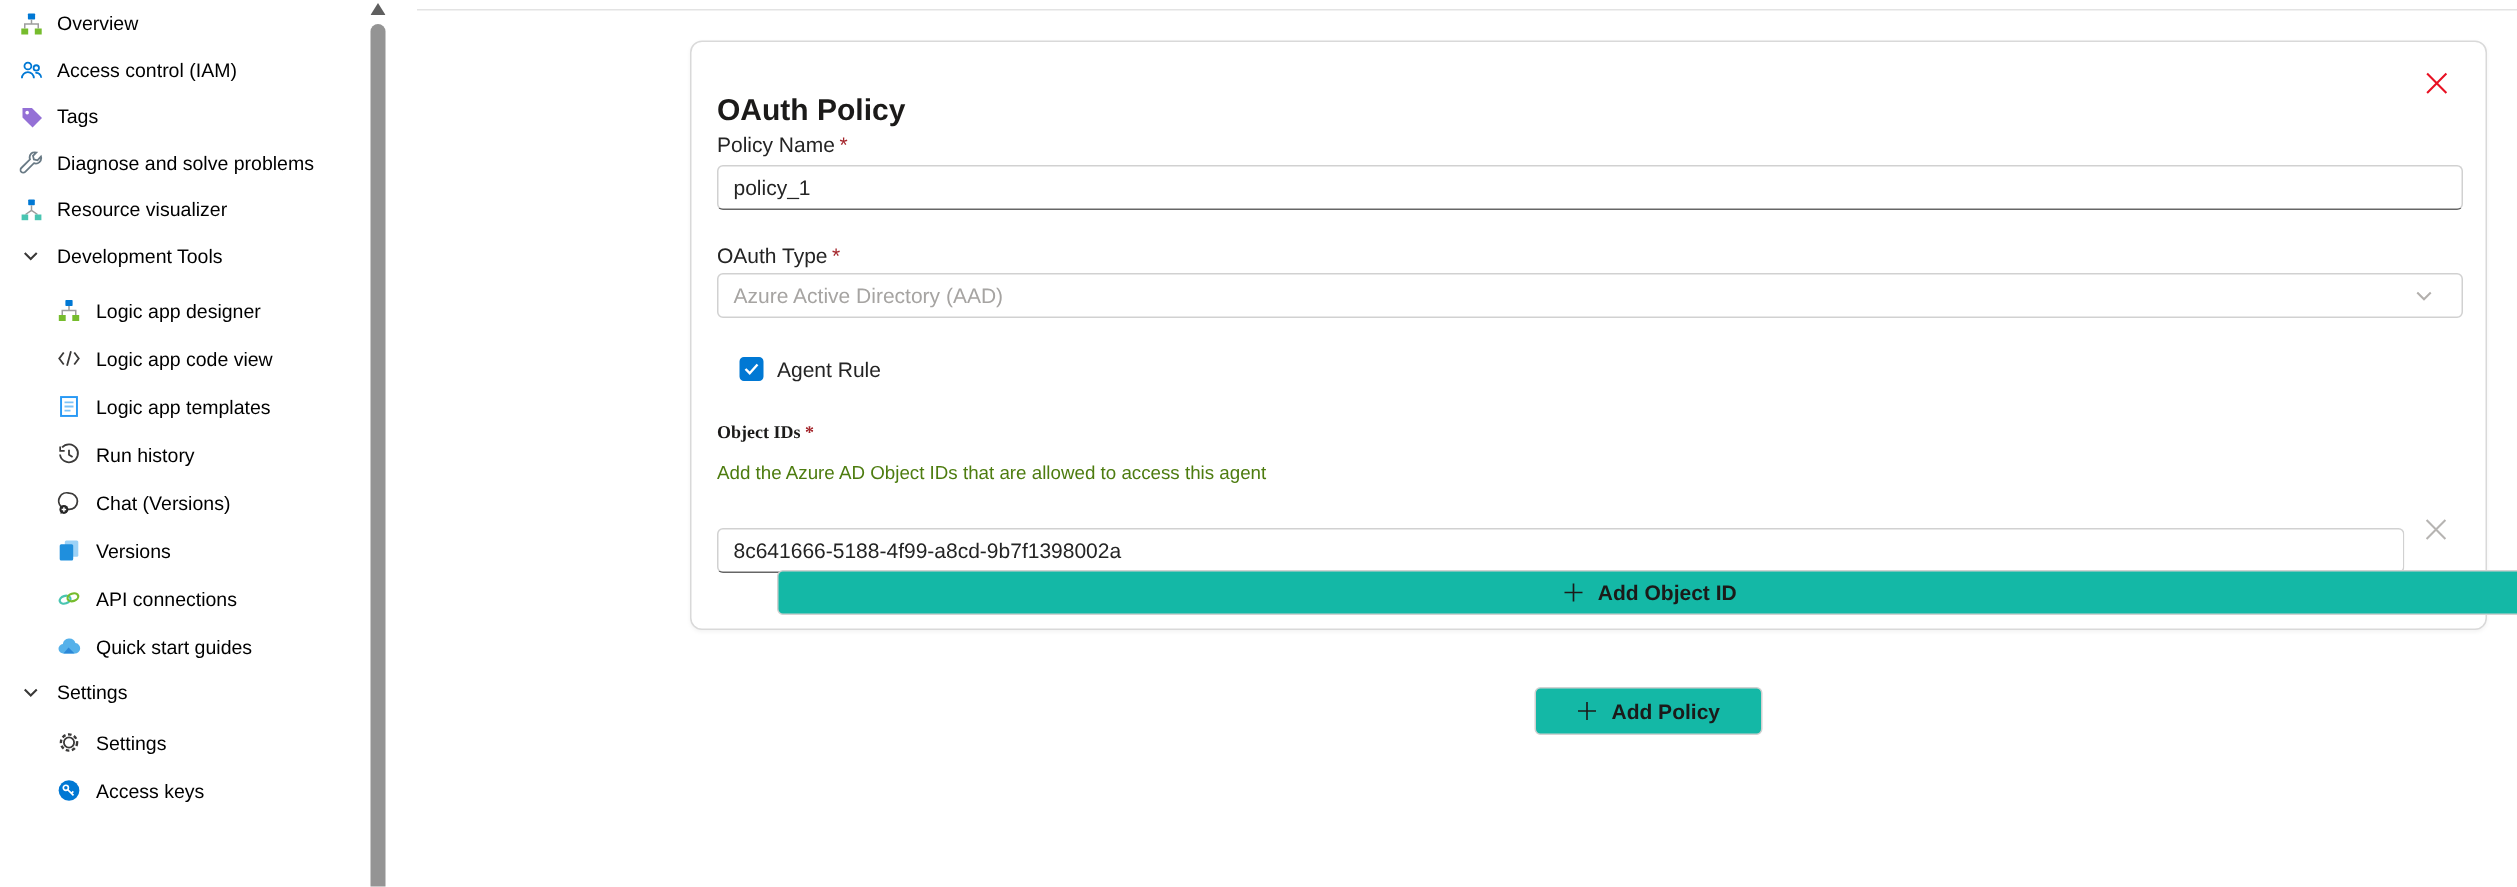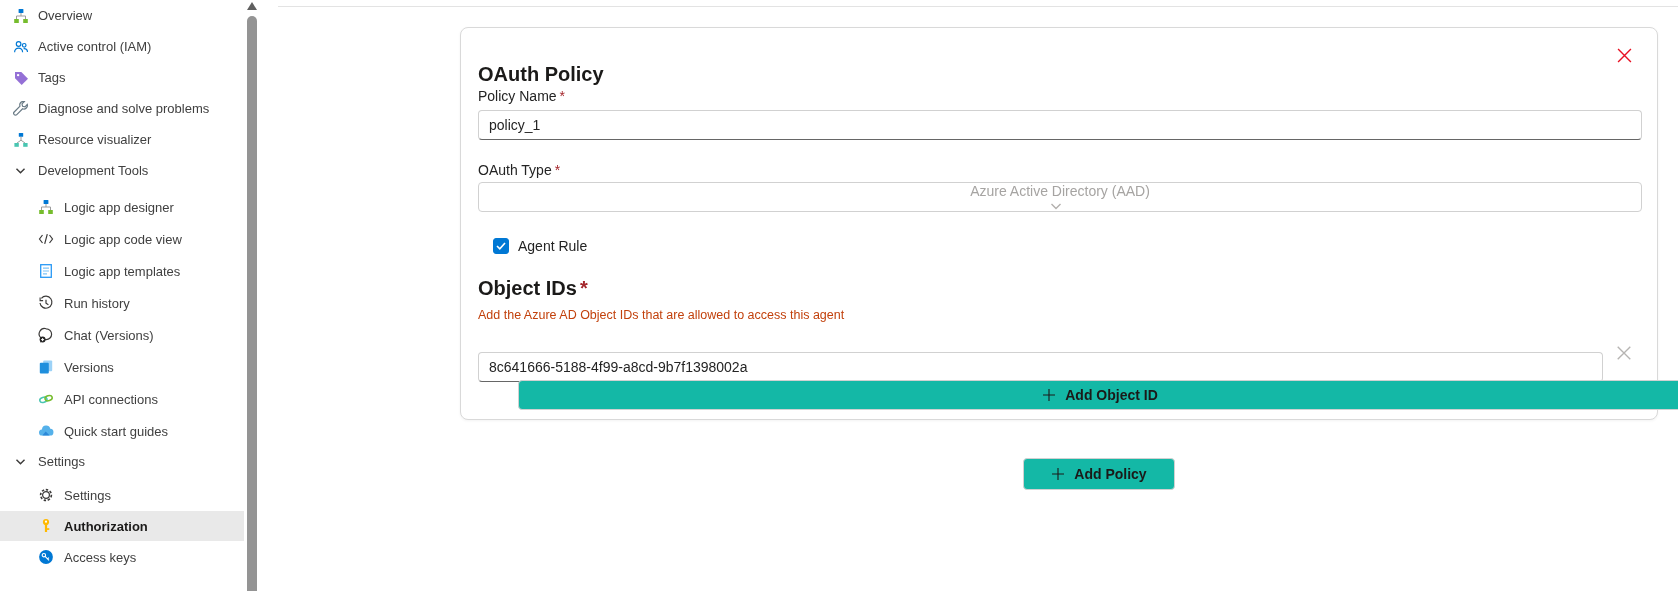--- a/index.html
+++ b/index.html
@@ -6,21 +6,21 @@
   html,body { margin:0; padding:0; }
   body {
     width:1678px; height:591px; position:relative; overflow:hidden;
     background:#ffffff;
     font-family:"Liberation Sans","DejaVu Sans",sans-serif;
     color:#242424;
   }
 
   
   .sidebar { position:absolute; left:0; top:0; width:244px; height:591px; background:#fff; }
-  .nav-row { display:flex; align-items:center; width:100%; cursor:pointer; font-size:13px; color:#404040; }
+  .nav-row { display:flex; align-items:center; width:100%; cursor:pointer; font-size:13px; color:#000000; }
   .nav-row.lvl0  { height:31px; padding-left:13px; }
   .nav-row.group { height:31px; padding-left:14px; }
   .nav-row.lvl1  { height:32px; padding-left:38px; }
   .nav-row.selected { background:#e9e9e9; font-weight:bold; color:#1b1a19; }
   .nav-icon { width:16px; height:16px; flex:0 0 16px; margin-right:9px; display:inline-flex; }
   .lvl1 .nav-icon { margin-right:10px; }
   .nav-chevron { width:13px; height:13px; flex:0 0 13px; margin-right:11px; display:inline-flex; }
   .nav-icon svg, .nav-chevron svg { width:100%; height:100%; }
   .nav-label { white-space:nowrap; }
   .nav-spacer { width:100%; }
@@ -48,32 +48,32 @@
   .text-input {
     position:absolute; left:17px; height:30px; border:1px solid #d1d1d1; border-bottom-color:#666666;
     border-radius:4px; padding:0 10px; font-size:14px; color:#242424; background:#fff;
     font-family:"Liberation Sans","DejaVu Sans",sans-serif; outline:none;
   }
   #policy-name-input { top:82px; width:1164px; }
 
   .dropdown {
     position:absolute; left:17px; top:154px; width:1164px; height:30px;
     border:1px solid #d1d1d1; border-radius:4px; background:#fff;
-    display:flex; align-items:center; padding:0 10px; cursor:pointer;flex-direction:column;
+    display:flex; align-items:center; padding:0 10px; cursor:pointer;
   }
   .dropdown-placeholder { flex:1; font-size:14px; color:#a6a4a2; }
   .dropdown-chevron { width:14px; height:14px; display:inline-flex; margin-right:8px; }
 
   .checkbox-row { position:absolute; left:32px; top:209px; height:18px; display:flex; align-items:center; cursor:pointer; }
   .checkbox { width:16px; height:16px; border-radius:3px; background:#0078d4; border:1px solid #0078d4; display:inline-flex; align-items:center; justify-content:center; }
   .checkbox svg { width:10px; height:8px; }
   .checkbox-label { margin-left:9px; font-size:14px; color:#242424; }
 
-  .bold-label { position:absolute; left:17px; top:250px; font-size:20px; line-height:20px; font-weight:700; color:#1b1a19; }
-  .field-desc { position:absolute; left:17px; top:279px; font-size:12.5px; line-height:17px; color:#c2410c; }
+  .bold-label { position:absolute; left:17px; top:250px; font-size:12px; line-height:20px; font-weight:700; color:#1b1a19;font-family:Liberation Serif, serif; }
+  .field-desc { position:absolute; left:17px; top:279px; font-size:12.5px; line-height:17px; color:#4d7c0f; }
 
   #object-id-input { top:324px; width:1125px; }
   .remove-objectid { position:absolute; right:25px; top:317px; width:16px; height:16px; padding:0; border:none; background:transparent; cursor:pointer; }
 
   .btn-outline {
     border:1px solid #d1d1d1; border-radius:4px; background:#14b8a6; cursor:pointer;
     display:flex; align-items:center; justify-content:center;
     font-family:"Liberation Sans","DejaVu Sans",sans-serif;
     font-size:14px; font-weight:600; color:#1b1a19;margin-left:40px;
   }
@@ -98,21 +98,21 @@
     </div>
     <div class="nav-row lvl0">
       <span class="nav-icon">
         <svg viewBox="0 0 16 16" fill="none" stroke="#0078d4" stroke-width="1.2">
           <circle cx="5.6" cy="5" r="2.3"></circle>
           <path d="M1.6 13.2c0-2.3 1.8-4.1 4-4.1s4 1.8 4 4.1"></path>
           <circle cx="11.2" cy="6.3" r="1.8"></circle>
           <path d="M10.6 9.6c2-.4 3.9 1.2 3.9 3.3"></path>
         </svg>
       </span>
-      <span class="nav-label">Active control (IAM)</span>
+      <span class="nav-label">Access control (IAM)</span>
     </div>
     <div class="nav-row lvl0">
       <span class="nav-icon">
         <svg viewBox="0 0 16 16">
           <path d="M2 2h6.3L15 8.7 8.7 15 2 8.3z" fill="#9470d6"></path>
           <circle cx="5.1" cy="5.1" r="1.2" fill="#fff"></circle>
         </svg>
       </span>
       <span class="nav-label">Tags</span>
     </div>
@@ -229,31 +229,20 @@
     </div>
     <div class="nav-spacer" style="height: 4px;"></div>
     <div class="nav-row lvl1">
       <span class="nav-icon">
         <svg viewBox="0 0 16 16" fill="none" stroke="#3b3a39">
           <circle cx="8" cy="8" r="5.4" stroke-width="1.6" stroke-dasharray="2.4 1.7"></circle>
           <circle cx="8" cy="8" r="3.4" stroke-width="1.2"></circle>
         </svg>
       </span>
       <span class="nav-label">Settings</span>
-    </div>
-    <div class="nav-row lvl1 selected" style="height: 30px;">
-      <span class="nav-icon">
-        <svg viewBox="0 0 16 16">
-          <circle cx="8" cy="4.1" r="3.1" fill="#ffb900"></circle>
-          <rect x="6.9" y="6.6" width="2.2" height="7.4" fill="#ffb900"></rect>
-          <rect x="9" y="10.2" width="2.3" height="1.7" fill="#ffb900"></rect>
-          <circle cx="8" cy="3.7" r="1.1" fill="#fff"></circle>
-        </svg>
-      </span>
-      <span class="nav-label">Authorization</span>
     </div>
     <div class="nav-row lvl1">
       <span class="nav-icon">
         <svg viewBox="0 0 16 16">
           <circle cx="8" cy="8" r="6.9" fill="#0078d4"></circle>
           <circle cx="5.9" cy="6.2" r="1.7" fill="none" stroke="#fff" stroke-width="1.1"></circle>
           <path d="M7.1 7.4 11 11.3M9.6 9.9l1.3-1.3" stroke="#fff" stroke-width="1.1" fill="none"></path>
         </svg>
       </span>
       <span class="nav-label">Access keys</span>

